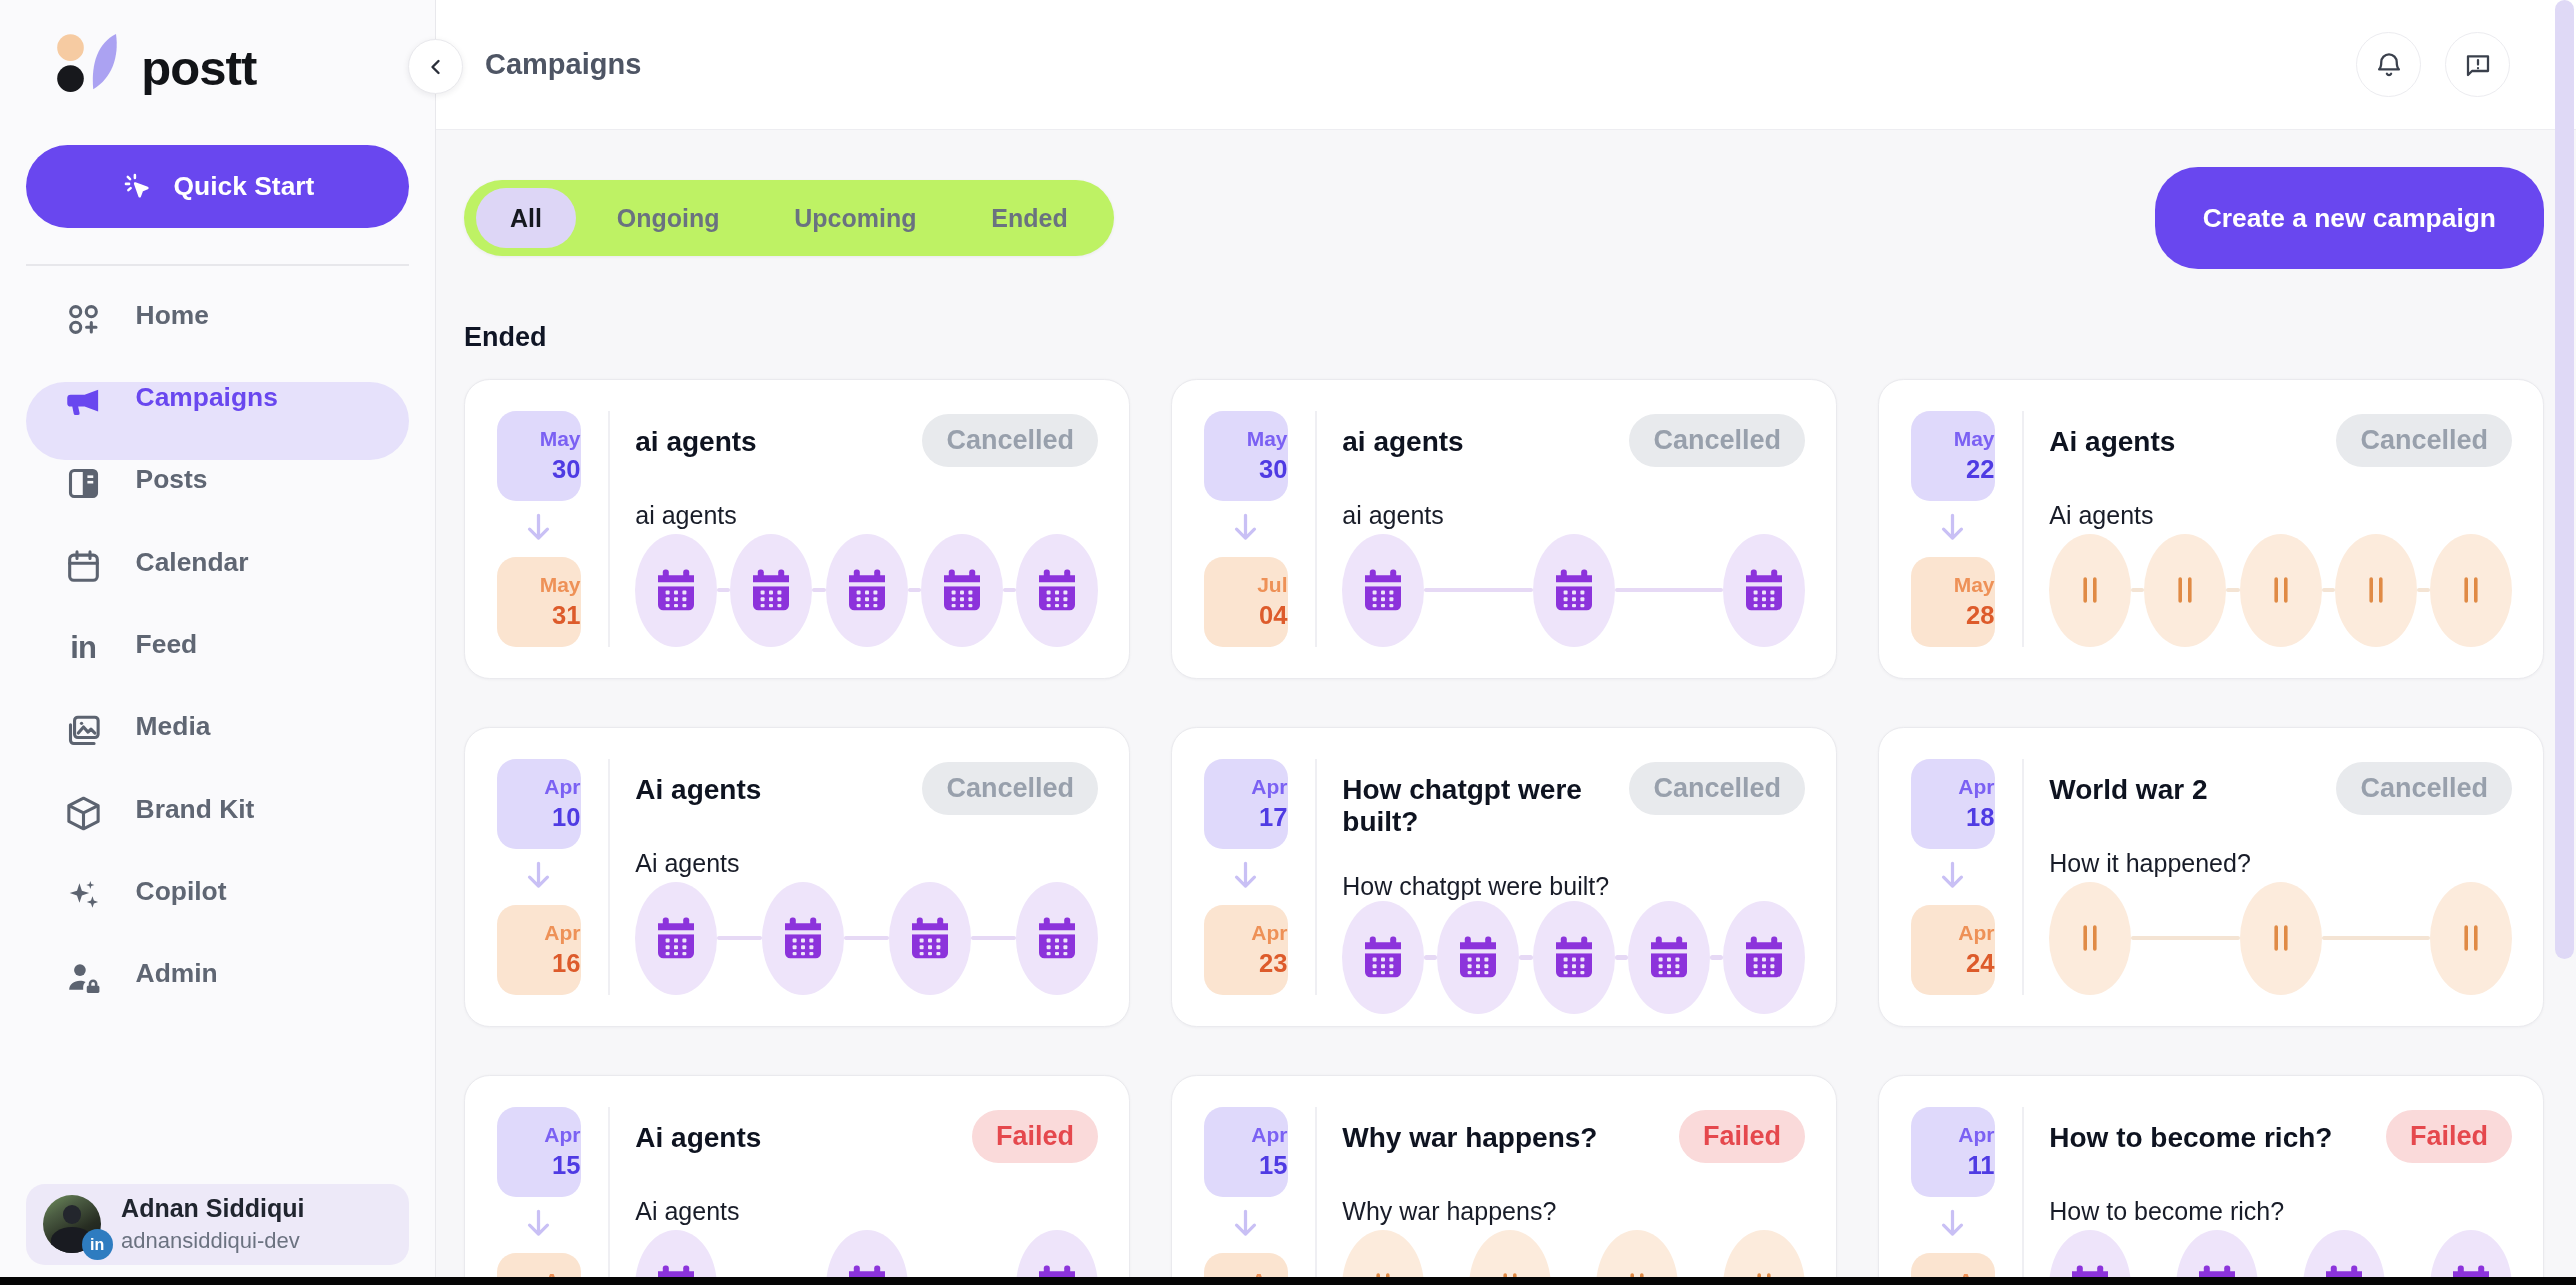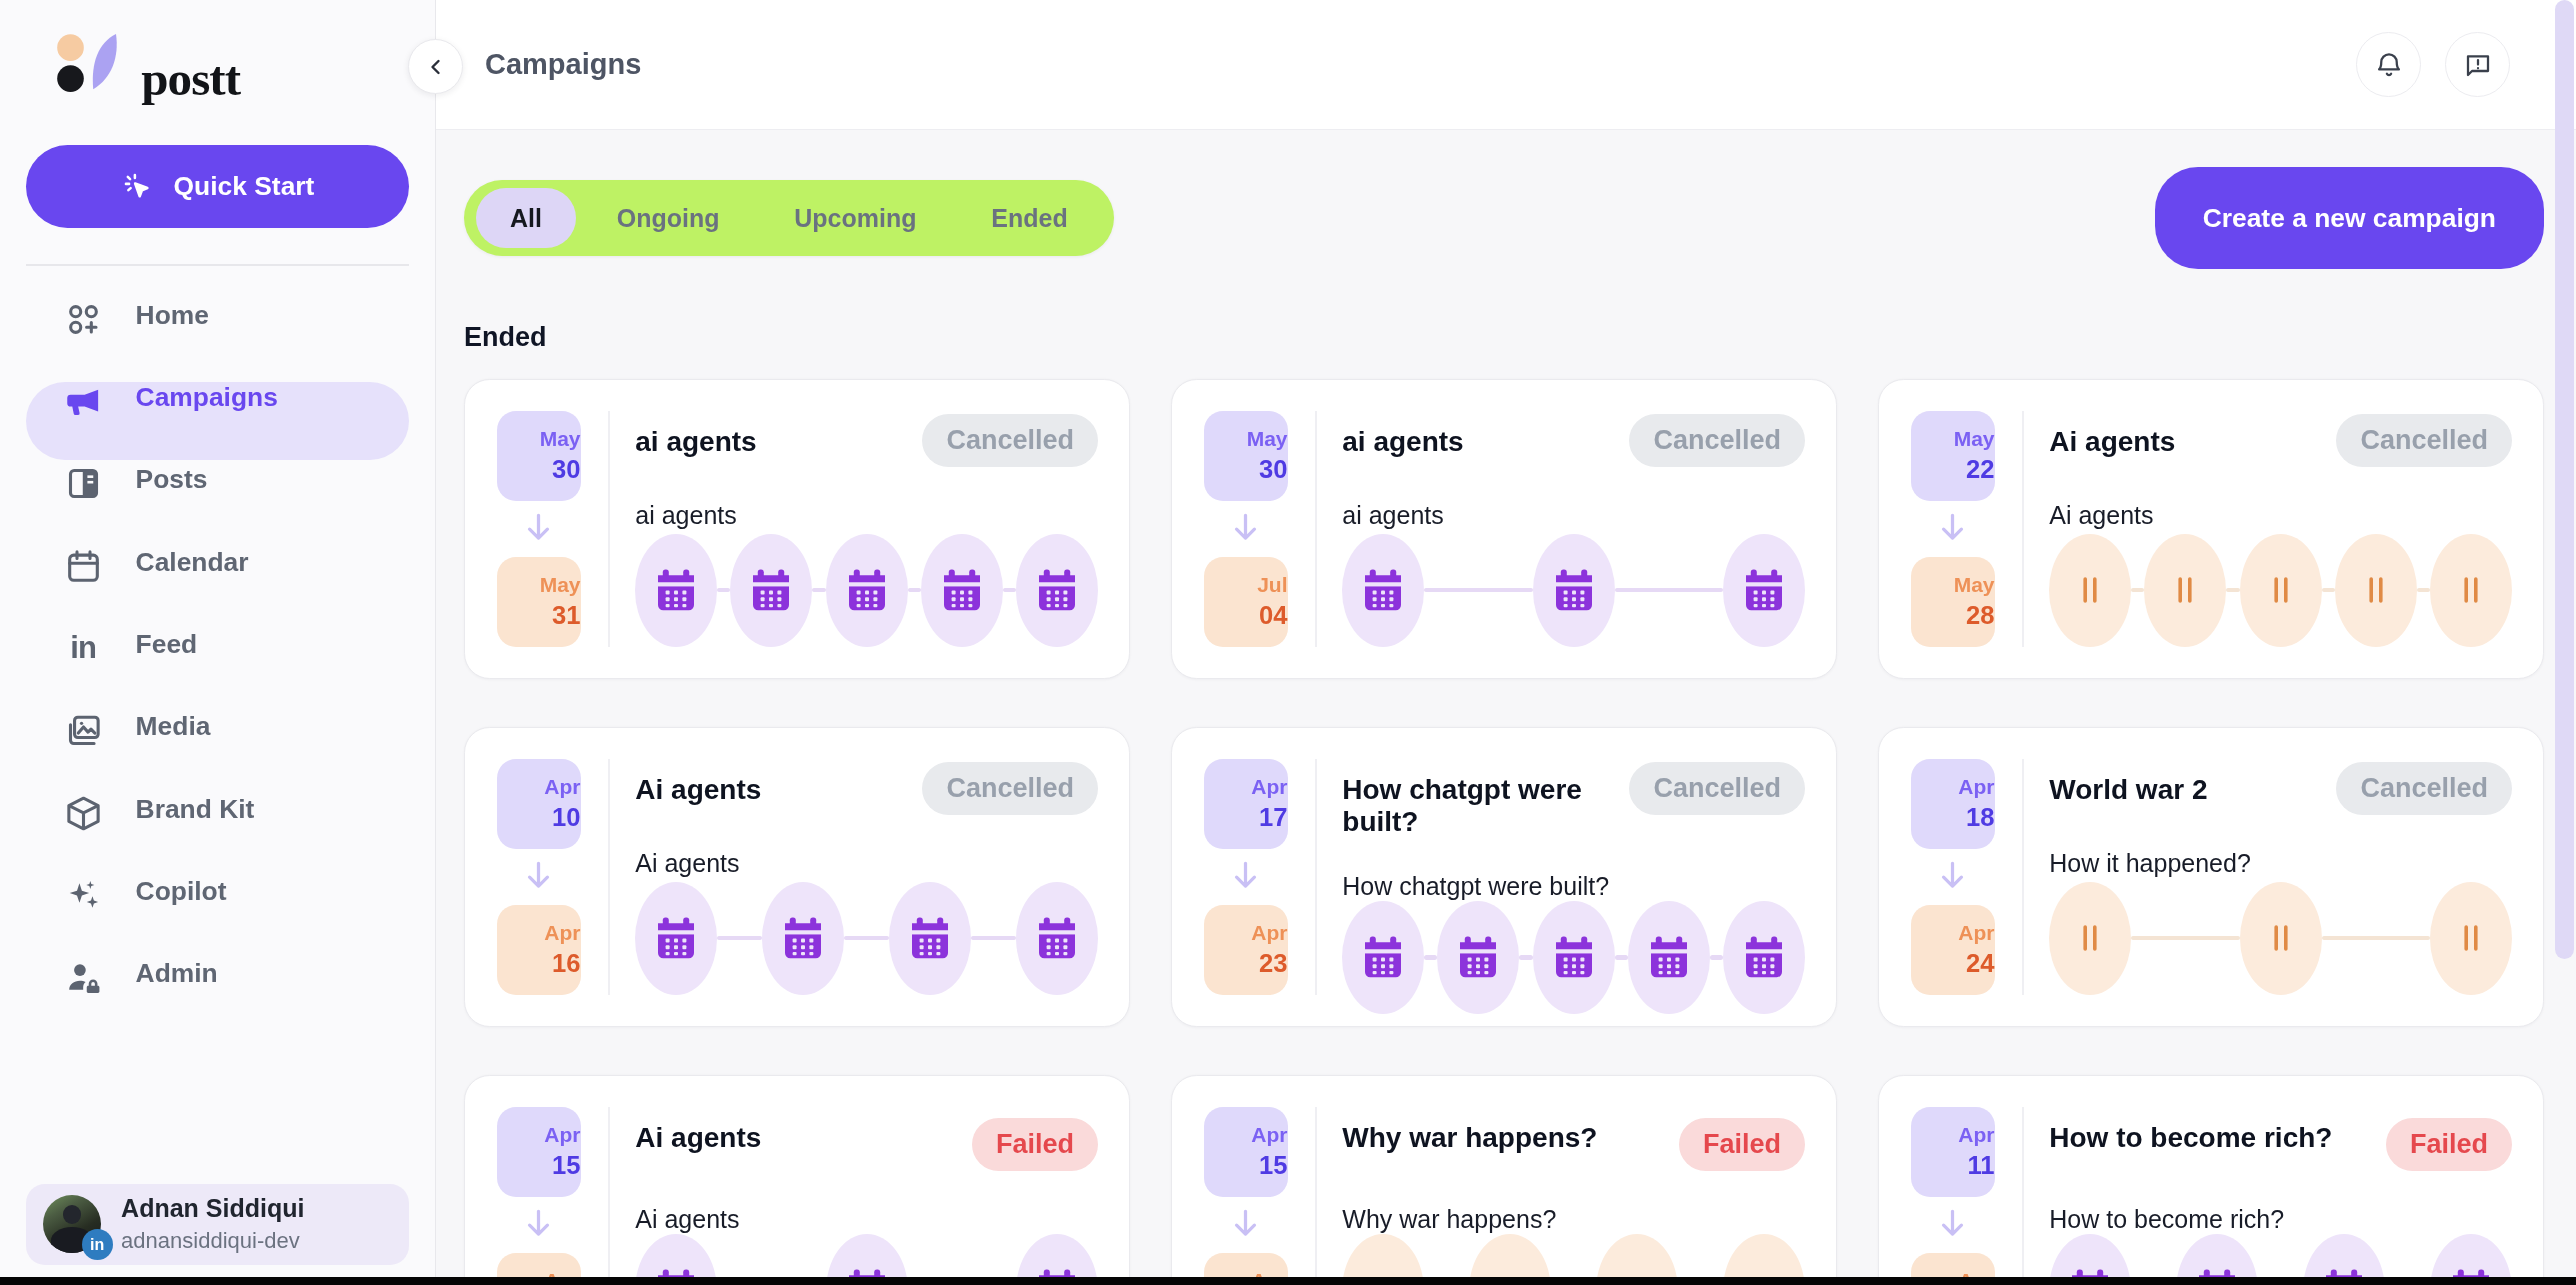--- a/index.html
+++ b/index.html
@@ -2,21 +2,21 @@
 <html style="font-size:13.6px"><head>
 <meta charset="utf-8">
 <style>
   *{box-sizing:border-box;margin:0;padding:0;}
   html,body{width:2576px;height:1285px;overflow:hidden;}
   body{font-family:"Liberation Sans",sans-serif;background:var(--main-bg,#F7F7F9);position:relative;color:#1b2130;}
 
   
   .sidebar{position:absolute;left:0;top:0;width:436px;height:100%;background:var(--sidebar-bg,#FAFAFC);
     border-right:1.7px solid #E8E8EC;display:flex;flex-direction:column;padding:24px 25.6px 20.5px;}
-  .logo-row{display:flex;align-items:flex-end;gap:12px;padding-left:25.6px;margin-top:5.1px;font-family:Liberation Serif, serif;}
+  .logo-row{display:flex;align-items:center;gap:12px;padding-left:25.6px;margin-top:5.1px;}
   .logo-mark{width:78px;height:78px;flex:0 0 auto;}
   .logo-text{font-size:49px;font-weight:800;letter-spacing:-0.9px;color:#121418;}
   .quick-start{margin-top:38px;height:83px;border-radius:43px;background:var(--primary,#6947EF);
     display:flex;align-items:center;justify-content:center;gap:19px;color:#fff;font-size:26.4px;font-weight:700;cursor:pointer;}
   .quick-start svg{width:34px;height:34px;}
   .side-divider{height:1.7px;background:#E7E7EB;margin-top:36px;}
   .nav{margin-top:34px;display:flex;flex-direction:column;gap:4.3px;}
   .nav-item{height:78px;border-radius:39px;display:flex;align-items:flex-start;gap:33px;padding:0 38px;
     color:#5F6673;font-size:26.4px;font-weight:700;cursor:pointer;}
   .nav-item .icon{width:39px;height:39px;display:flex;align-items:center;justify-content:center;color:#5C6370;}
@@ -75,21 +75,21 @@
   .date.end .m{color:var(--date-end-month,#EE9157);}
   .date.end .d{color:var(--date-end-day,#DD5B2B);}
   .arrow-down{color:#C9C0F5;}
   .arrow-down svg{width:39px;height:39px;}
   .vline{width:1.7px;background:#EFEFF3;margin:0 25.6px 0 27px;}
   .card-body{flex:1;position:relative;padding-top:3.4px;display:flex;flex-direction:column;}
   .title-row{display:flex;align-items:flex-start;}
   .c-title{font-size:28px;font-weight:700;color:#0E1320;padding-top:12px;}
   .status{margin-left:auto;padding:11px 24px;border-radius:852px;font-size:27px;font-weight:700;flex:0 0 auto;}
   .status.cancelled{background:var(--cancel-bg,#E8EAED);color:var(--cancel-fg,#98A0AC);}
-  .status.failed{background:var(--failed-bg,#FADADA);color:var(--failed-fg,#E5484D);margin-top:8px;}
+  .status.failed{background:var(--failed-bg,#FADADA);color:var(--failed-fg,#E5484D);}
   .c-sub{font-size:25px;color:#181C28;margin-top:34px;}
   .timeline{margin-top:auto;display:flex;align-items:center;}
   .t-node{width:82px;height:113px;border-radius:50%;display:flex;align-items:center;justify-content:center;flex:0 0 auto;}
   .t-node svg{width:48px;height:48px;}
   .t-line{flex:1;height:4.3px;border-radius:2.6px;}
   .timeline.calendar .t-node{background:var(--cal-bg,#EEE4FA);color:var(--cal,#8C33DB);}
   .timeline.calendar .t-line{background:var(--cal-line,#E6D9F5);}
   .timeline.pause .t-node{background:var(--pause-bg,#FCEBDC);color:var(--pause,#E08A45);}
   .timeline.pause .t-line{background:var(--pause-line,#F4E4D4);}
 

